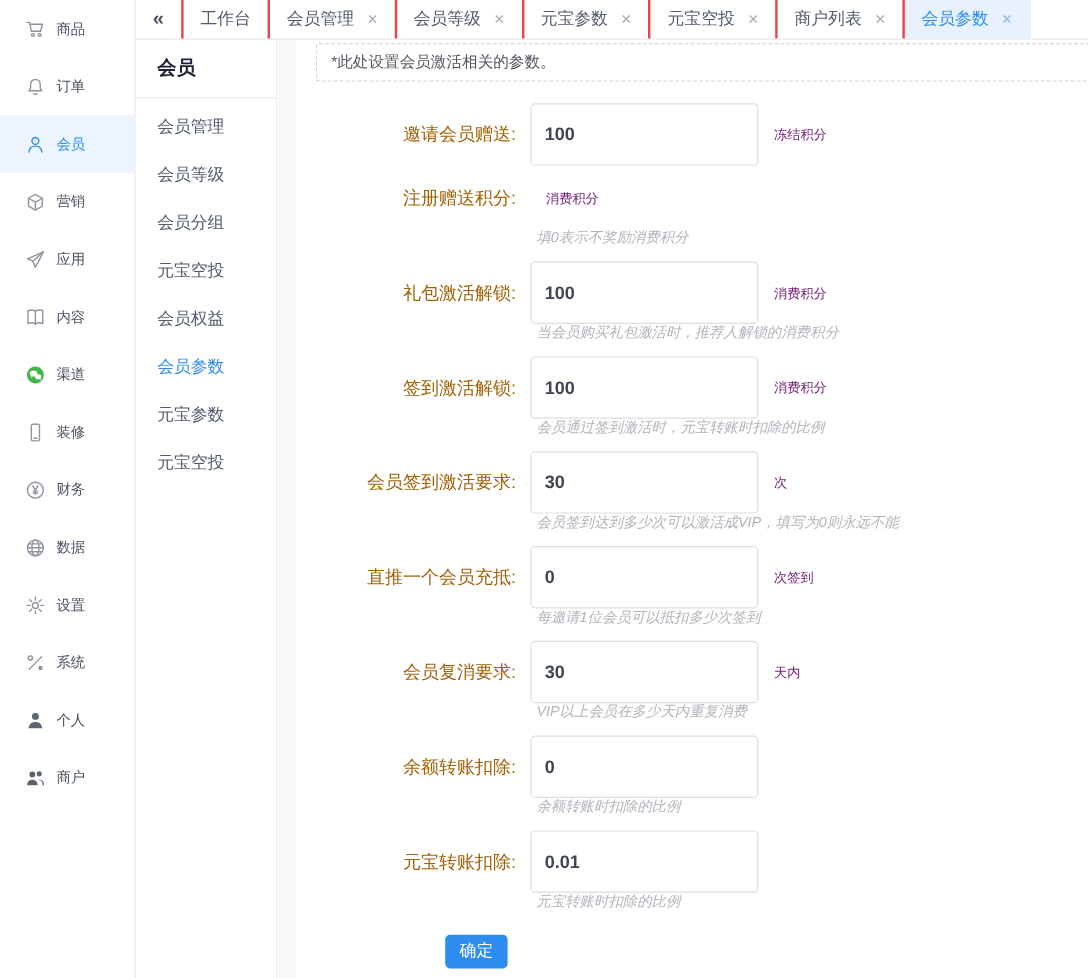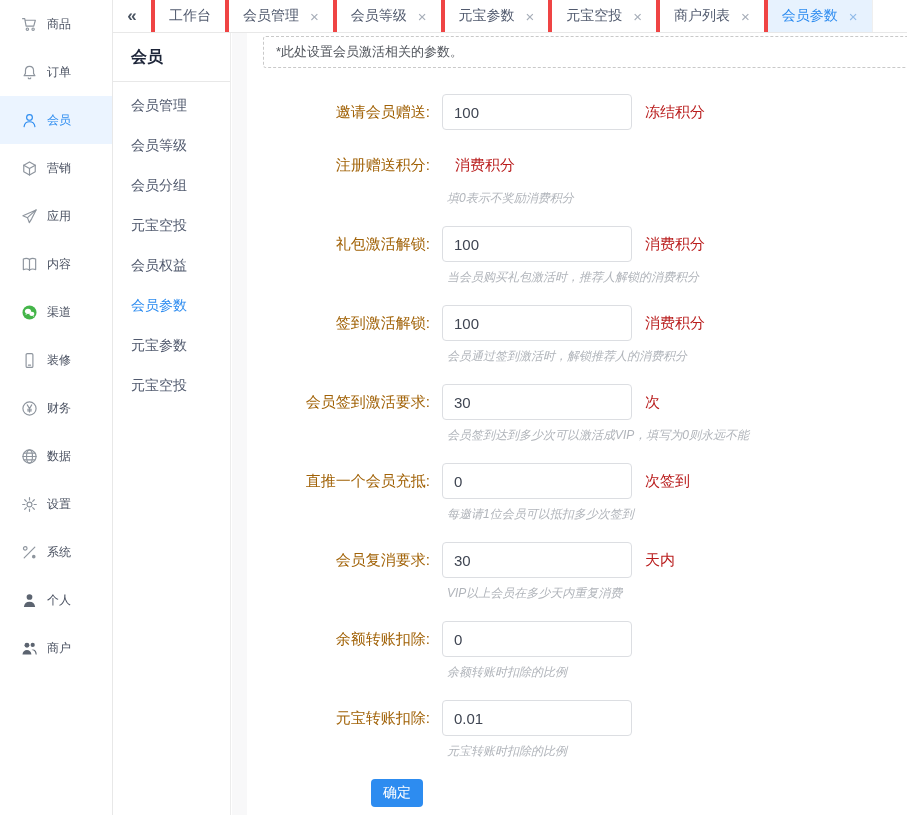--- a/index.html
+++ b/index.html
@@ -31,21 +31,21 @@
     background:#fff; border-bottom:1px solid #e8e8e8;
     display:flex; align-items:stretch; z-index:4;
   }
   .collapse-btn {
     width:38px; display:flex; align-items:center; justify-content:center;
     font-size:17px; font-weight:bold; color:#4a5462; cursor:pointer;
   }
   .tabs { display:flex; align-items:stretch; }
   .tab {
     display:flex; align-items:center; padding:0 14px; gap:11px;
-    border-left:4px solid #ef4444; font-size:14px; color:#515a6e; cursor:pointer;
+    border-left:2px solid #ef4444; font-size:14px; color:#515a6e; cursor:pointer;
     white-space:nowrap;
   }
   .tab:last-child { border-right:1px solid #efefef; }
   .tab .close { font-size:15px; color:#a6adb8; line-height:1; }
   .tab.active { background:var(--tab-active-bg); color:var(--accent); }
   .tab.active .close { color:#8fb9e8; }
 
   
   .submenu {
     position:absolute; left:113px; top:33px; width:118px; bottom:0;
@@ -74,25 +74,26 @@
   }
   .form { margin-top:26px; }
   .form-item { margin-bottom:20px; }
   .form-item.no-hint { margin-bottom:17px; }
   .field-row { display:flex; align-items:center; height:36px; }
   .field-label {
     width:195px; padding-right:12px; text-align:right;
     font-size:15px; color:#a16207;
   }
   .field-input {
-    width:190px; height:36px; border:1px solid #dcdee2; border-radius:4px;
+    width:190px; height:52px; border:1px solid #dcdee2; border-radius:4px;
     padding:0 11px; font-size:15px; color:#3f4552; outline:none;
     font-family:"Liberation Sans","DejaVu Sans",sans-serif;
-  }
-  .field-suffix { margin-left:13px; font-size:15px; color:#b91c1c; }
+    font-weight:bold;
+  }
+  .field-suffix { margin-left:13px; font-size:11px; color:#701a75; }
   .field-hint { margin:8px 0 0 200px; font-size:12px; line-height:15px; color:#b0b4ba;font-style:italic; }
   .submit-row { margin:11px 0 0 124px; }
   .submit-btn {
     min-width:46px; height:28px; padding:0 12px;
     background:var(--accent); color:#fff; border:none; border-radius:4px;
     font-size:14px; cursor:pointer;
     font-family:"Liberation Sans","DejaVu Sans",sans-serif;
   }
 </style>
 </head>
@@ -315,21 +316,21 @@
           <span class="field-suffix">消费积分</span>
         </div>
         <div class="field-hint">当会员购买礼包激活时，推荐人解锁的消费积分</div>
       </div>
       <div class="form-item">
         <div class="field-row">
           <label class="field-label">签到激活解锁:</label>
           <input class="field-input" type="text" value="100" style="">
           <span class="field-suffix">消费积分</span>
         </div>
-        <div class="field-hint">会员通过签到激活时，解锁推荐人的消费积分</div>
+        <div class="field-hint">会员通过签到激活时，元宝转账时扣除的比例</div>
       </div>
       <div class="form-item">
         <div class="field-row">
           <label class="field-label">会员签到激活要求:</label>
           <input class="field-input" type="text" value="30" style="">
           <span class="field-suffix">次</span>
         </div>
         <div class="field-hint">会员签到达到多少次可以激活成VIP，填写为0则永远不能</div>
       </div>
       <div class="form-item">

